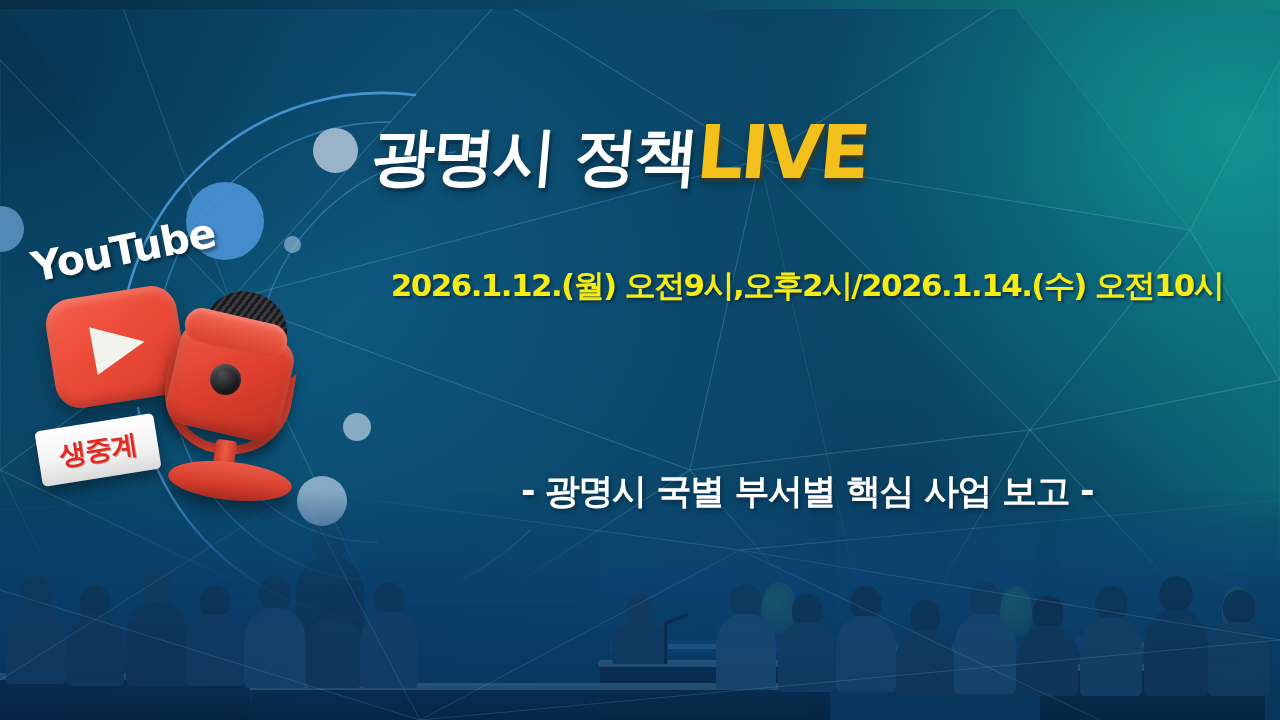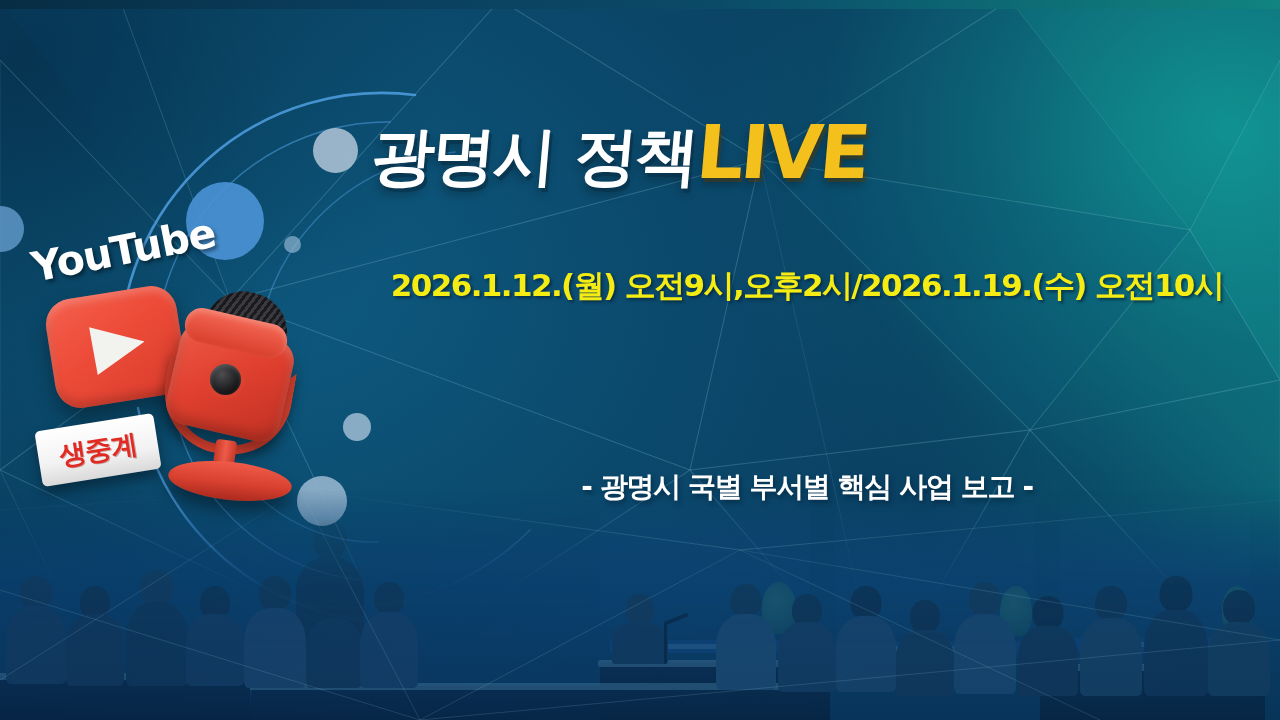--- a/index.html
+++ b/index.html
@@ -252,21 +252,21 @@
     white-space:nowrap;
     text-shadow:4px 5px 0 rgba(9,48,74,.5), 0 9px 16px rgba(0,0,0,.32);
   }
 
   .kv-sub {
     position:absolute; left:12px; top:468px;
     width:930px;
     text-align:center;
     font-family:"DejaVu Sans", sans-serif;
     font-weight:700;
-    font-size:28px;
+    font-size:35px;
     letter-spacing:-1.4px;
     color:#ffffff;
     white-space:nowrap;
     text-shadow:2px 3px 4px rgba(6,38,62,.7);
   }
 </style>
 </head>
 <body>
 
 <div id="stage">
@@ -469,19 +469,19 @@
       <span>생중계</span>
     </div>
   </div>
 
   <div id="text-block">
 
     <div class="kv-title">
       <span class="w">광명시 정책</span><span class="y">LIVE</span>
     </div>
 
-    <div class="kv-date">2026.1.12.(월) 오전9시,오후2시/2026.1.19.(수) 오전10시</div>
+    <div class="kv-date">2026.1.12.(월) 오전9시,오후2시/2026.1.14.(수) 오전10시</div>
 
 
     <div class="kv-sub">- 광명시 국별 부서별 핵심 사업 보고 -</div>
   </div>
 
 </div>
 
 </body></html>

